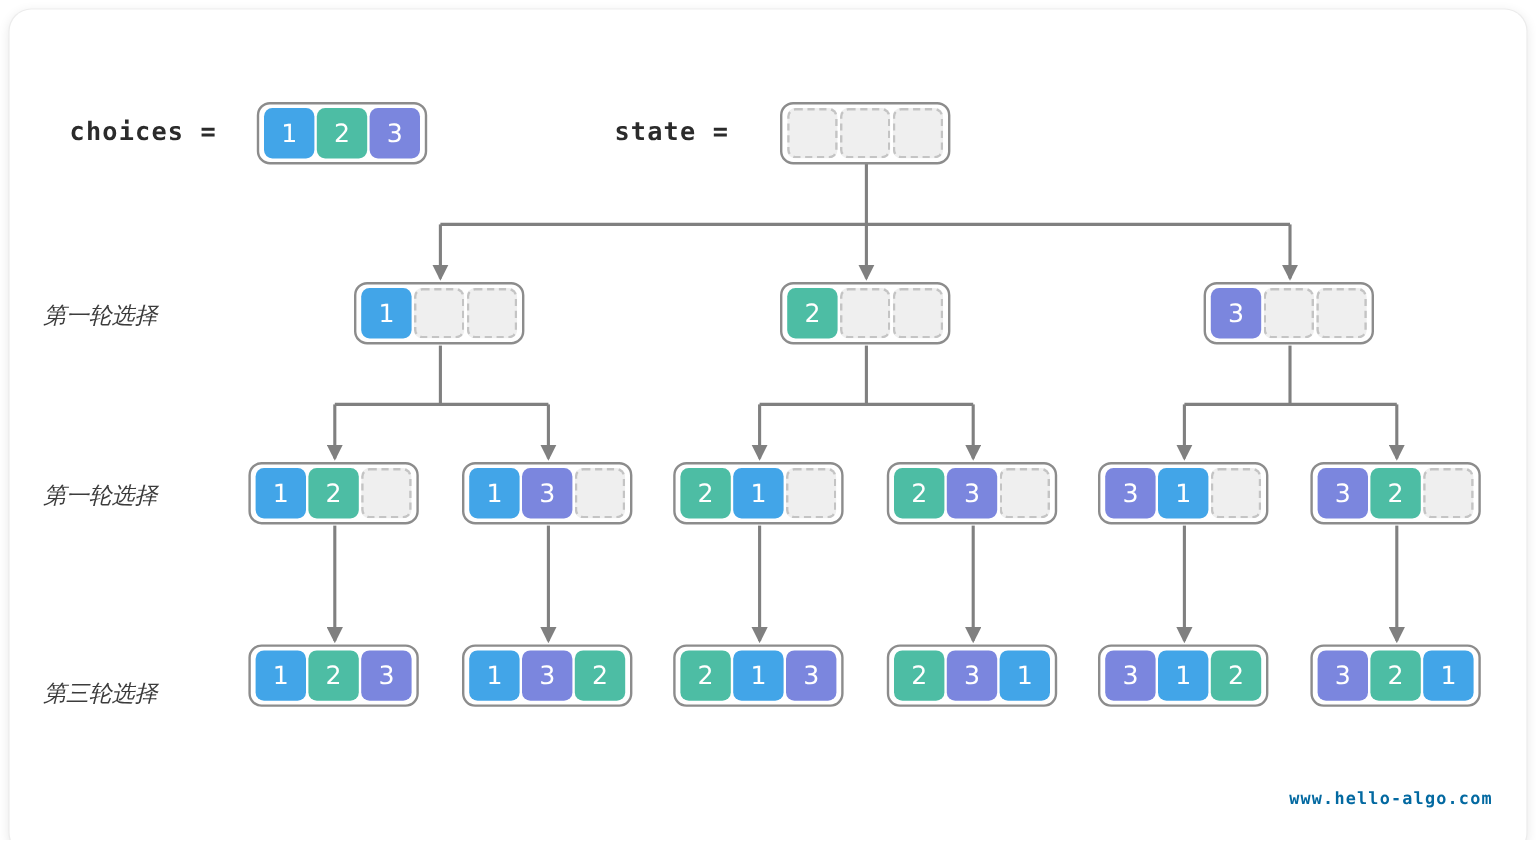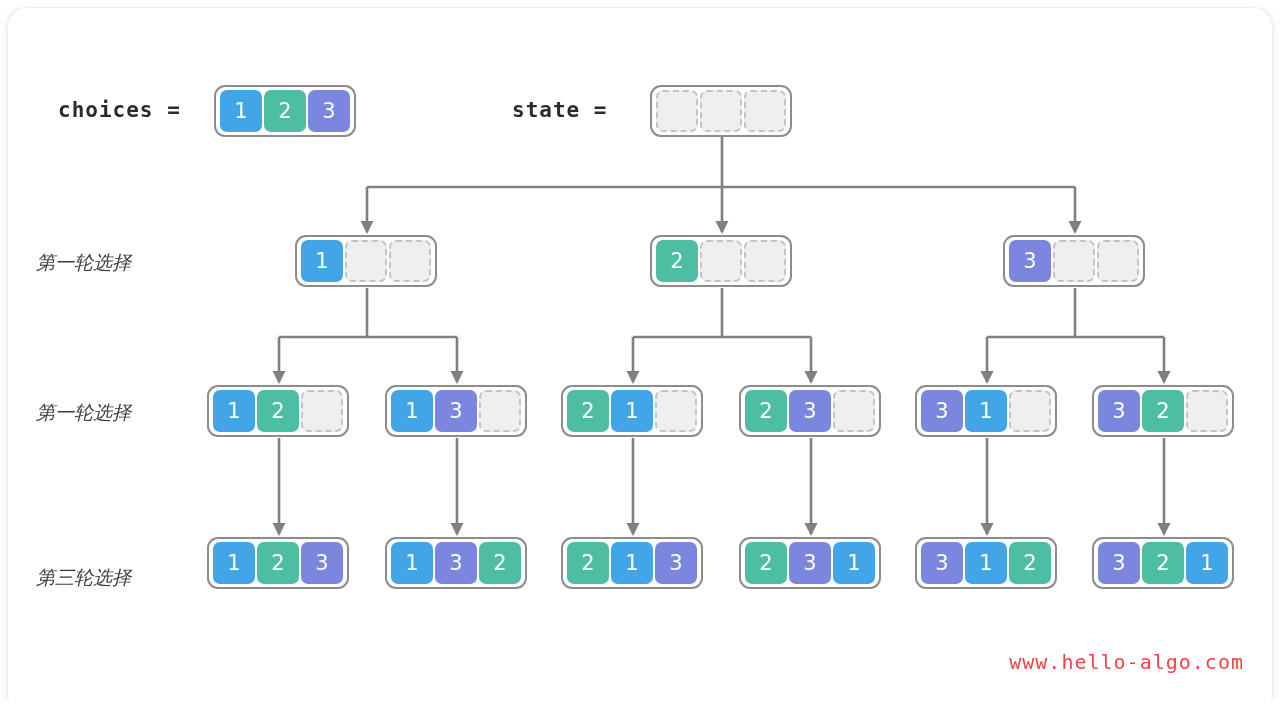--- a/index.html
+++ b/index.html
@@ -43,24 +43,25 @@
     font-family: "DejaVu Sans", "Liberation Sans", sans-serif;
     font-size: 19px;
     color: #3c3c3c;
     white-space: nowrap;
     font-style: italic;
   }
   #watermark {
     position: absolute;
     right: 36px; bottom: 26px;
     font-family: "DejaVu Sans Mono", "Liberation Mono", monospace;
-    font-size: 20px;
-    color: #ef4444;
+    font-size: 14px;
+    color: #0369a1;
     letter-spacing: 1px;
     white-space: nowrap;
+    font-weight: bold;
   }
 
   
   .array {
     position: absolute;
     display: flex;
     align-items: center;
     background: #ffffff;
     border: 2.5px solid #8c8c8c;
     border-radius: 11px;

